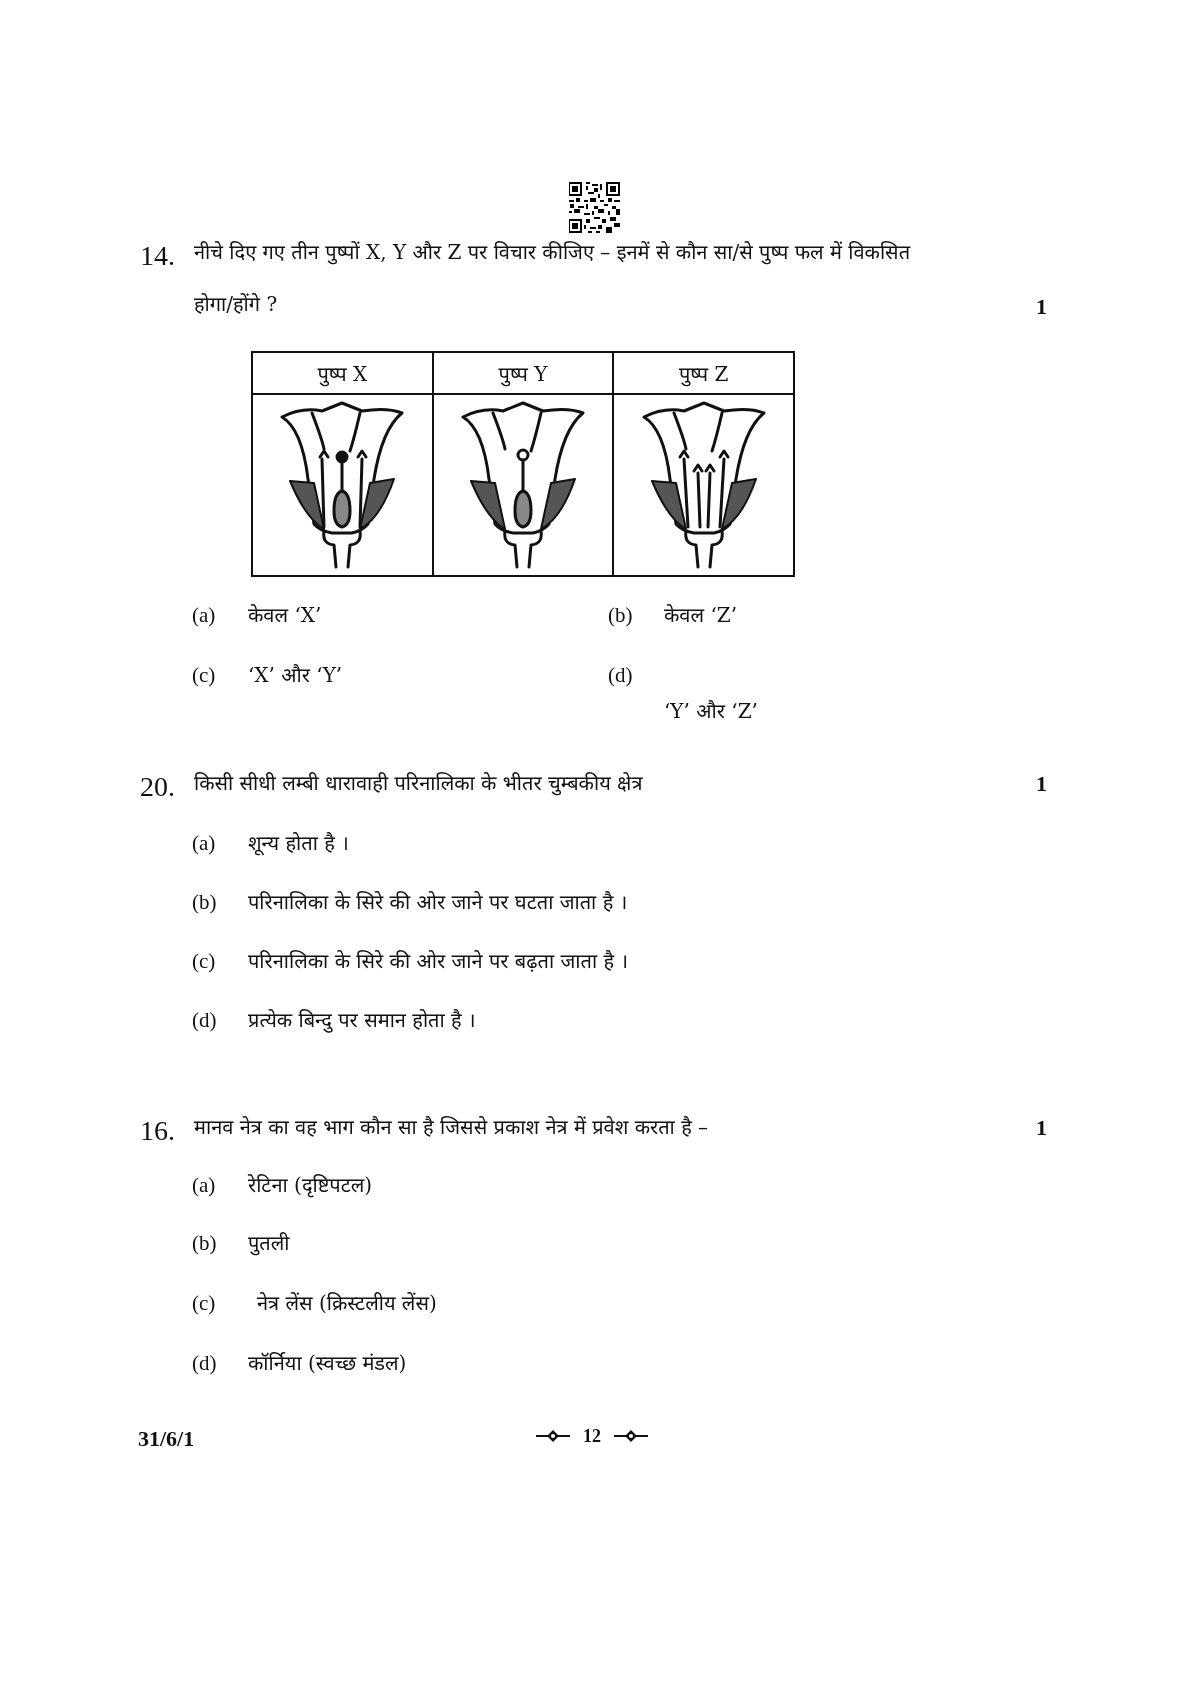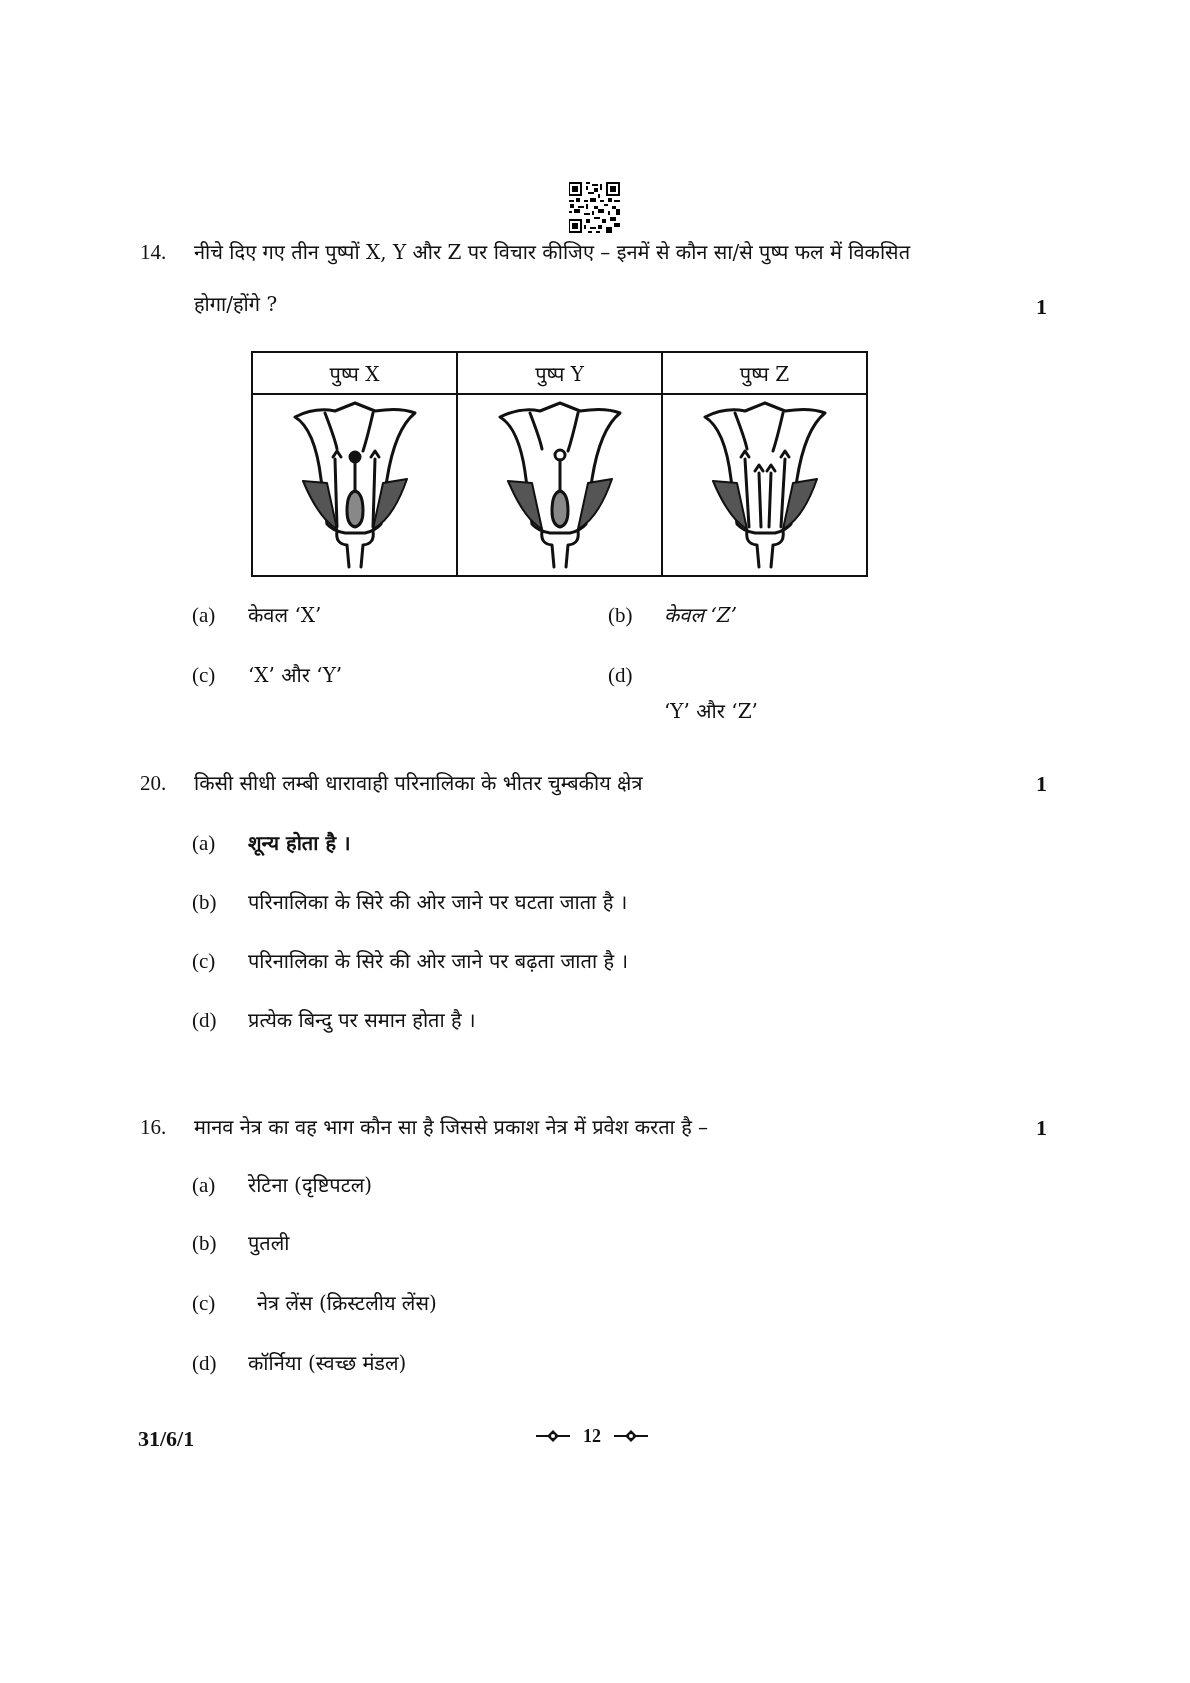--- a/index.html
+++ b/index.html
@@ -1,24 +1,24 @@
 <!DOCTYPE html>
 <html><head>
 <meta charset="utf-8">
 <style>
   html, body { margin:0; padding:0; background:#ffffff; }
   body { width:1190px; height:1683px; position:relative; overflow:hidden;
          font-family:"DejaVu Serif","Liberation Serif",serif; color:#111; }
   .abs { position:absolute; white-space:nowrap; }
   .txt { font-size:20px; line-height:24px;text-align:right; }
-  .qnum { font-family:"Liberation Serif","DejaVu Serif",serif; font-size:21px; }
+  .qnum { font-family:"Liberation Serif","DejaVu Serif",serif; font-size:28px; }
   .lbl { font-family:"Liberation Serif","DejaVu Serif",serif; font-size:21px; }
   .marks { font-family:"Liberation Serif","DejaVu Serif",serif; font-size:22px; font-weight:bold; }
   .qr { position:absolute; left:568px; top:182px; width:52px; height:51px; }
-  table.flowers { position:absolute; left:251px; top:351px; width:617px; height:224px;
+  table.flowers { position:absolute; left:251px; top:351px; width:544px; height:224px;
                   border-collapse:collapse; table-layout:fixed; }
   table.flowers th, table.flowers td { border:2px solid #111; padding:0; text-align:center; }
   table.flowers th { height:40px; font-weight:normal; font-size:20px;
                      font-family:"DejaVu Serif","Liberation Serif",serif; }
   table.flowers td { height:180px; vertical-align:middle; }
   .flower svg { display:block; margin:0 auto; }
   .footer-code { font-family:"Liberation Serif","DejaVu Serif",serif; font-weight:bold; font-size:22px; }
   .footer-page { font-family:"Liberation Serif","DejaVu Serif",serif; font-weight:bold; font-size:18px; }
   .orn { display:inline-block; vertical-align:middle; }
 </style>
@@ -140,32 +140,32 @@
         <path d="M52 132 Q50 145 62 146 L64 168 M88 132 Q90 145 78 146 L76 168"></path>
       </svg>
     </td>
   </tr>
 </tbody>
   </table>
 
 <div class="abs lbl" style="left:192px; top:603px;">(a)</div>
 <div class="abs txt" style="left:248px; top:603px;">केवल ‘X’</div>
 <div class="abs lbl" style="left:608px; top:603px;">(b)</div>
-<div class="abs txt" style="left:664px; top:603px;font-style:italic;">केवल ‘Z’</div>
+<div class="abs txt" style="left:664px; top:603px;">केवल ‘Z’</div>
 <div class="abs lbl" style="left:192px; top:663px;">(c)</div>
 <div class="abs txt" style="left:248px; top:663px;">‘X’ और ‘Y’</div>
 <div class="abs lbl" style="left:608px; top:663px;">(d)</div>
 <div class="abs txt" style="left:664px; top:663px;margin-top:36px;">‘Y’ और ‘Z’</div>
 
 <div class="abs qnum" style="left:140px; top:771px;">20.</div>
 <div class="abs txt" style="left:194px; top:771px;">किसी सीधी लम्बी धारावाही परिनालिका के भीतर चुम्बकीय क्षेत्र</div>
 <div class="abs marks" style="left:1036px; top:771px;">1</div>
 
 <div class="abs lbl" style="left:192px; top:831px;">(a)</div>
-<div class="abs txt" style="left:248px; top:831px;font-weight:bold;">शून्य होता है ।</div>
+<div class="abs txt" style="left:248px; top:831px;">शून्य होता है ।</div>
 <div class="abs lbl" style="left:192px; top:890px;">(b)</div>
 <div class="abs txt" style="left:248px; top:890px;">परिनालिका के सिरे की ओर जाने पर घटता जाता है ।</div>
 <div class="abs lbl" style="left:192px; top:949px;">(c)</div>
 <div class="abs txt" style="left:248px; top:949px;">परिनालिका के सिरे की ओर जाने पर बढ़ता जाता है ।</div>
 <div class="abs lbl" style="left:192px; top:1008px;">(d)</div>
 <div class="abs txt" style="left:248px; top:1008px;">प्रत्येक बिन्दु पर समान होता है ।</div>
 
 <div class="abs qnum" style="left:140px; top:1115px;">16.</div>
 <div class="abs txt" style="left:194px; top:1115px;">मानव नेत्र का वह भाग कौन सा है जिससे प्रकाश नेत्र में प्रवेश करता है –</div>
 <div class="abs marks" style="left:1036px; top:1115px;">1</div>

